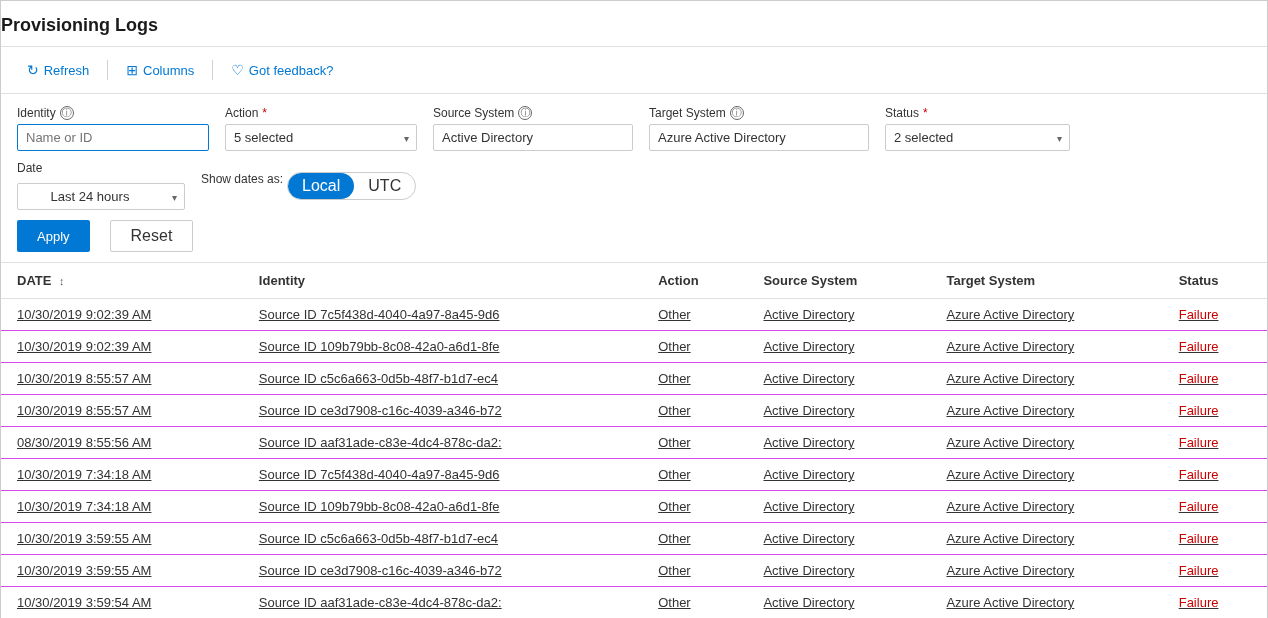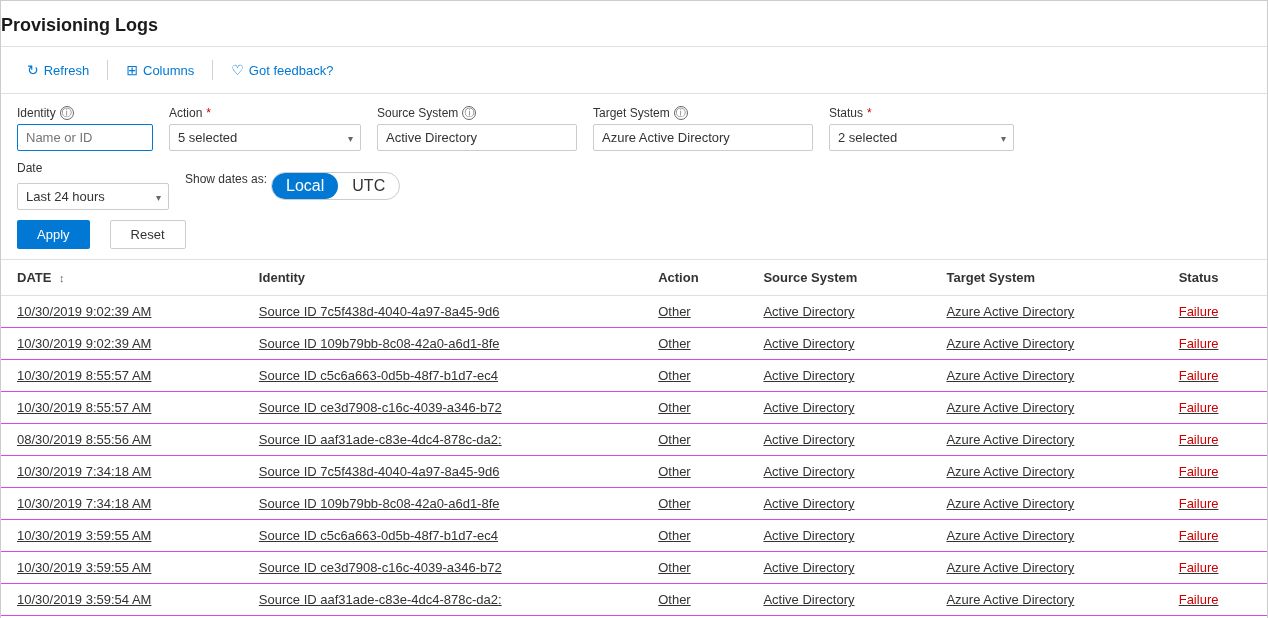--- a/index.html
+++ b/index.html
@@ -80,21 +80,21 @@
       justify-content: center;
       font-size: 10px;
       color: #666;
       cursor: pointer;
     }
     .filter-input {
       border: 1px solid #0078d4;
       border-radius: 2px;
       padding: 5px 8px;
       font-size: 13px;
-      width: 136px;
+      width: 192px;
       outline: none;
       color: #404040;
     }
     .select-wrapper {
       position: relative;
       display: inline-block;
     }
     .select-wrapper select {
       border: 1px solid #ccc;
       border-radius: 2px;
@@ -168,21 +168,21 @@
       padding: 6px 20px;
       font-size: 13px;
       border-radius: 2px;
       cursor: pointer;
     }
     .btn-reset {
       background: #fff;
       color: #333;
       border: 1px solid #ccc;
       padding: 6px 20px;
-      font-size: 13px;
+      font-size: 16px;
       border-radius: 2px;
       cursor: pointer;
     }
     .table-container {
       overflow-y: auto;
       max-height: 380px;
     }
     table {
       width: 100%;
       border-collapse: collapse;
@@ -292,21 +292,21 @@
         </select>
         <span class="chevron">▾</span>
       </div>
     </div>
   </div>
 
   <div class="date-row">
     <div class="filter-group">
       <div class="date-label">Date</div>
       <div class="select-wrapper">
-        <select style="width:152px;">
+        <select style="width:168px;text-align:center;">
           <option>Last 24 hours</option>
         </select>
         <span class="chevron">▾</span>
       </div>
     </div>
     <div style="display:flex;gap:4px;">
       <div class="date-label">Show dates as:</div>
       <div class="toggle-group">
         <div class="toggle-option active">Local</div>
         <div class="toggle-option inactive">UTC</div>

